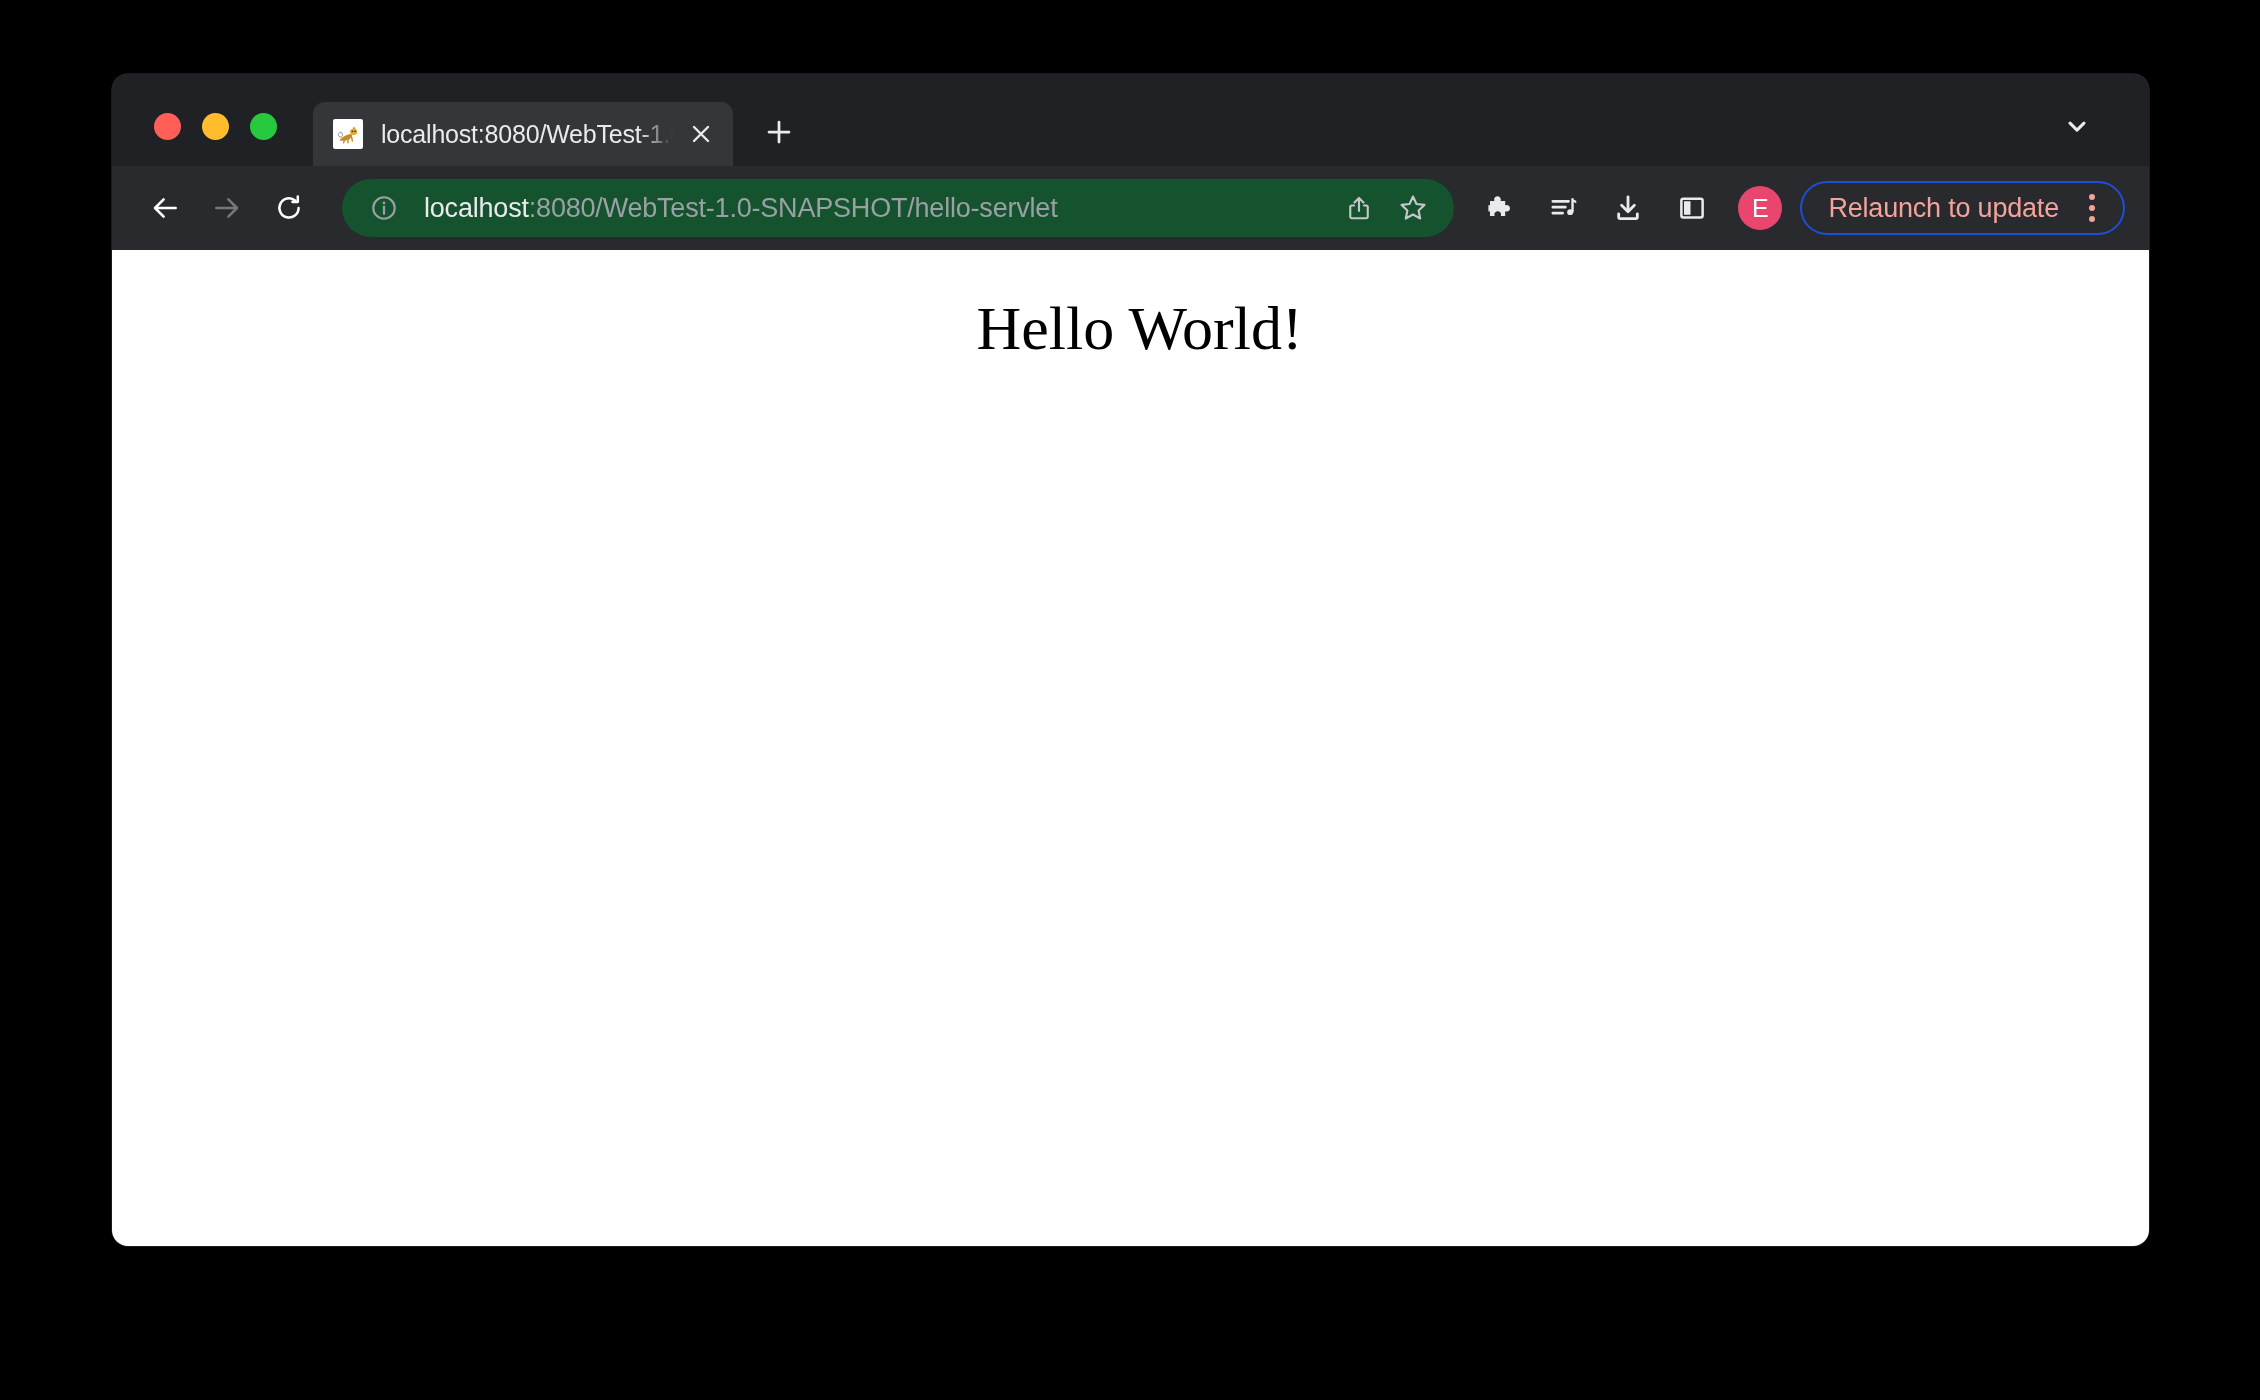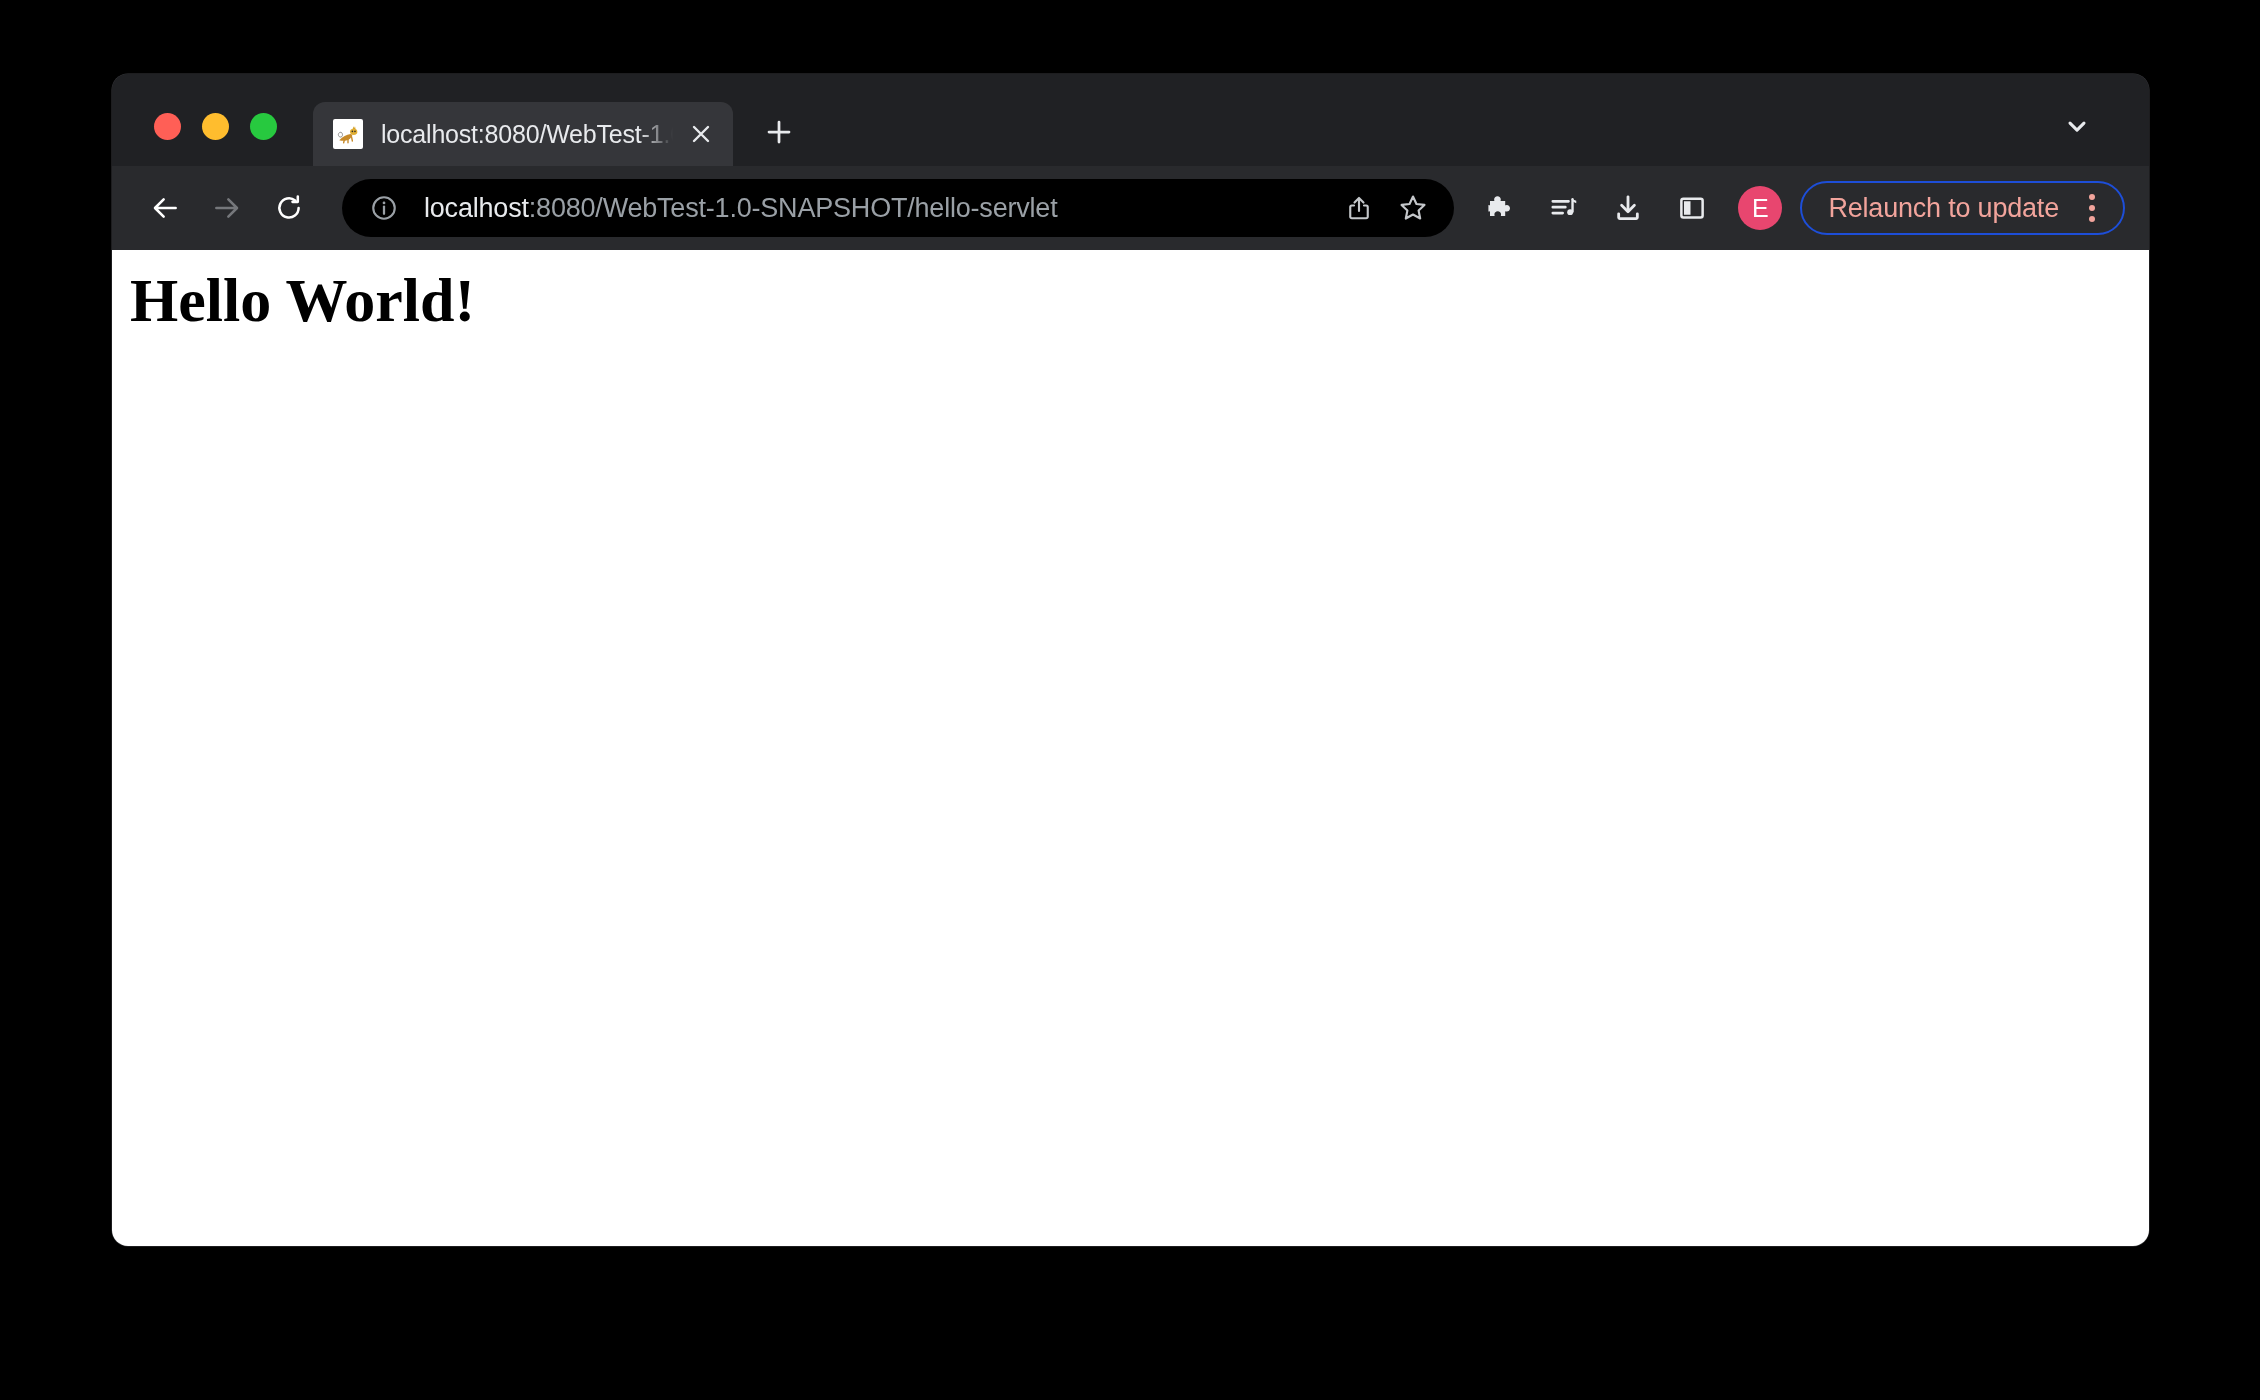--- a/index.html
+++ b/index.html
@@ -131,21 +131,21 @@
     height: 62px;
     display: flex;
     align-items: center;
     justify-content: center;
     border-radius: 50%;
     flex: 0 0 auto;
   }
   #omnibox {
     flex: 1 1 auto;
     height: 58px;
-    background: #000000;
+    background: #14532d;
     border-radius: 29px;
     display: flex;
     align-items: center;
     margin: 0 10px 0 22px;
     padding: 0 14px 0 20px;
     box-sizing: border-box;
     min-width: 0;
   }
   #site-info-button {
     width: 44px;
@@ -239,25 +239,26 @@
 
   
   #page-viewport {
     height: calc(1172px - 92px - 84px);
     background: #ffffff;
     overflow: hidden;
     padding: 0;
   }
   #page-heading {
     font-family: "Liberation Serif", "DejaVu Serif", serif;
-    font-weight: bold;
+    font-weight: normal;
     font-size: 62px;
     color: #000000;
-    margin: 16px 0 0 18px;
+    margin: 44px 0 0 18px;
     line-height: 1.1;
+    text-align: center;
   }
 </style>
 </head>
 <body>
 
 <div id="browser-window">
 
   <div id="tab-strip">
 
     <div id="traffic-lights">

